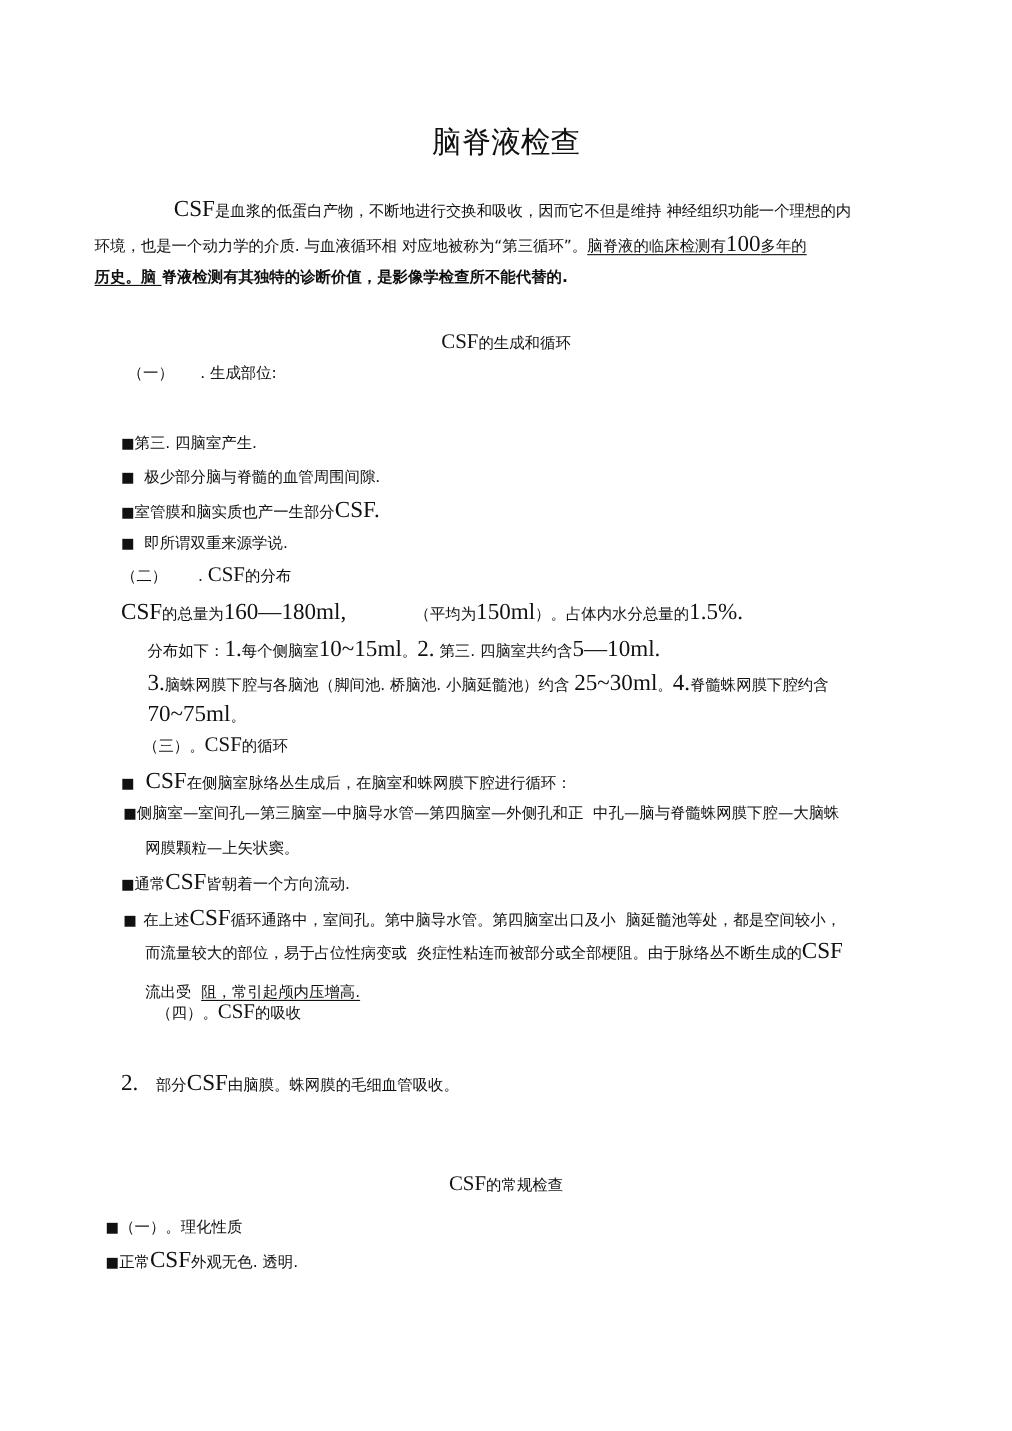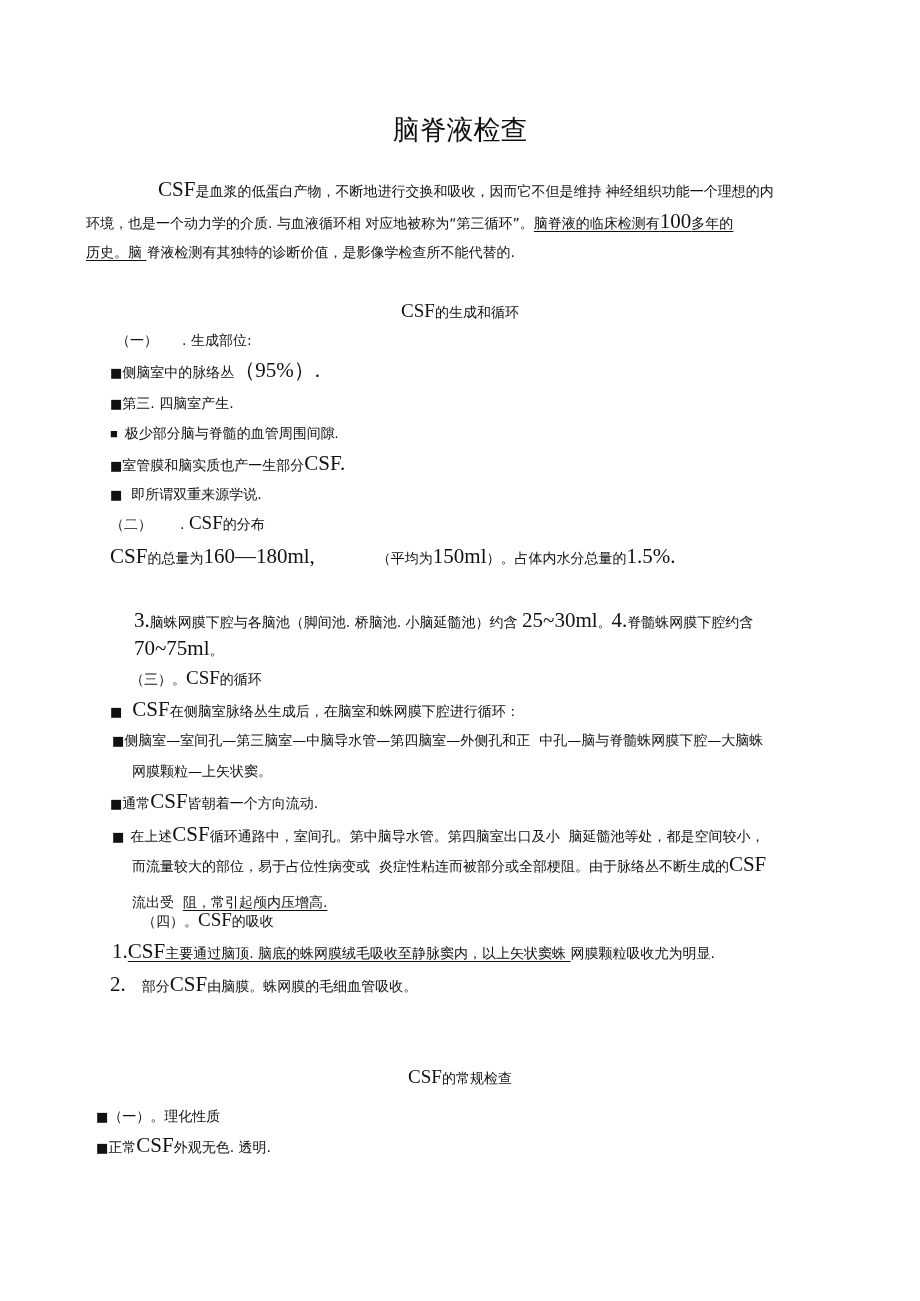--- a/index.html
+++ b/index.html
@@ -19,56 +19,56 @@
 <div class="page">
 
   <div class="title">脑脊液检查</div>
 
   <div class="line" style="left:140px; top:163px;margin-left:18px;">
     <span class="latin">CSF</span><span>是血浆的低蛋白产物，不断地进行交换和吸收，因而它不但是维持 神经组织功能一个理想的内</span>
   </div>
   <div class="line" style="left:86px; top:195px;">
     <span>环境，也是一个动力学的介质. 与血液循环相 对应地被称为“第三循环”。</span><span class="u"><span>脑脊液的临床检测有</span><span class="latin">100</span><span>多年的</span></span>
   </div>
-  <div class="line" style="left:86px; top:226px;">
+  <div class="line" style="left:86px; top:226px;font-weight:bold;">
     <span class="u">历史。脑 </span><span>脊液检测有其独特的诊断价值，是影像学检查所不能代替的.</span>
   </div>
 
   <div class="h2" style="top:284px;">
     <span class="latin-sm">CSF</span><span>的生成和循环</span>
   </div>
 
   <div class="line" style="left:116px; top:314px;">
     <span>（一）</span><span style="display:inline-block; width:24px;"></span><span>. 生成部位:</span>
   </div>
 
-  <div class="line" style="left:110px; top:344px;">
-    <span class="bullet">■</span><span>侧脑室中的脉络丛</span><span class="latin">（95%）.</span>
-  </div>
   <div class="line" style="left:110px; top:377px;">
     <span class="bullet">■</span><span>第三. 四脑室产生.</span>
   </div>
-  <div class="line" style="left:110px; top:408px;font-family:Liberation Serif, serif;">
+  <div class="line" style="left:110px; top:408px;">
     <span class="bullet">■</span><span style="white-space:pre">  极少部分脑与脊髓的血管周围间隙.</span>
   </div>
   <div class="line" style="left:110px; top:437px;">
     <span class="bullet">■</span><span>室管膜和脑实质也产一生部分</span><span class="latin">CSF.</span>
   </div>
   <div class="line" style="left:110px; top:468px;">
     <span class="bullet">■</span><span style="white-space:pre">  即所谓双重来源学说.</span>
   </div>
 
   <div class="line" style="left:110px; top:497px;">
     <span>（二）</span><span style="display:inline-block; width:28px;"></span><span>. </span><span class="latin-sm">CSF</span><span>的分布</span>
   </div>
 
   <div class="line" style="left:110px; top:530px;">
     <span class="latin">CSF</span><span>的总量为</span><span class="latin">160—180ml,</span><span style="display:inline-block; width:62px;"></span><span>（平均为</span><span class="latin">150ml</span><span>）。占体内水分总量的</span><span class="latin">1.5%.</span>
   </div>
 
+  <div class="line" style="left:134px; top:563px;">
+    <span>分布如下：</span><span class="latin">1.</span><span>每个侧脑室</span><span class="latin">10~15ml</span><span>。</span><span class="latin">2.</span><span> 第三. 四脑室共约含</span><span class="latin">5—10ml.</span>
+  </div>
   <div class="line" style="left:134px; top:594px;">
     <span class="latin">3.</span><span style="white-space:pre">脑蛛网膜下腔与各脑池（脚间池. 桥脑池. 小脑延髓池）约含 </span><span class="latin">25~30ml</span><span>。</span><span class="latin">4.</span><span>脊髓蛛网膜下腔约含</span>
   </div>
   <div class="line" style="left:134px; top:622px;">
     <span class="latin">70~75ml</span><span>。</span>
   </div>
 
   <div class="line" style="left:130px; top:652px;">
     <span>（三）。</span><span class="latin-sm">CSF</span><span>的循环</span>
   </div>
@@ -92,23 +92,20 @@
     <span class="bullet">■</span><span style="display:inline-block; width:6px;"></span><span>在上述</span><span class="latin">CSF</span><span style="white-space:pre">循环通路中，室间孔。第中脑导水管。第四脑室出口及小  脑延髓池等处，都是空间较小，</span>
   </div>
   <div class="line" style="left:132px; top:866px;margin-top:10px;">
     <span style="white-space:pre">流出受  </span><span class="u">阻，常引起颅内压增高.</span>
   </div>
 
   <div class="line" style="left:112px; top:894px;margin-left:30px;">
     <span>（四）。</span><span class="latin-sm">CSF</span><span>的吸收</span>
   </div>
 
-  <div class="line" style="left:112px; top:925px;">
-    <span class="latin">1.</span><span class="u"><span class="latin">CSF</span><span style="white-space:pre">主要通过脑顶. 脑底的蛛网膜绒毛吸收至静脉窦内，以上矢状窦蛛 </span></span><span>网膜颗粒吸收尤为明显.</span>
-  </div>
   <div class="line" style="left:110px; top:958px;">
     <span class="latin">2.</span><span style="display:inline-block; width:16px;"></span><span>部分</span><span class="latin">CSF</span><span>由脑膜。蛛网膜的毛细血管吸收。</span>
   </div>
 
   <div class="h2" style="top:1050px;">
     <span class="latin-sm">CSF</span><span>的常规检查</span>
   </div>
 
   <div class="line" style="left:96px; top:1090px;">
     <span class="bullet">■</span><span>（一）。理化性质</span>

